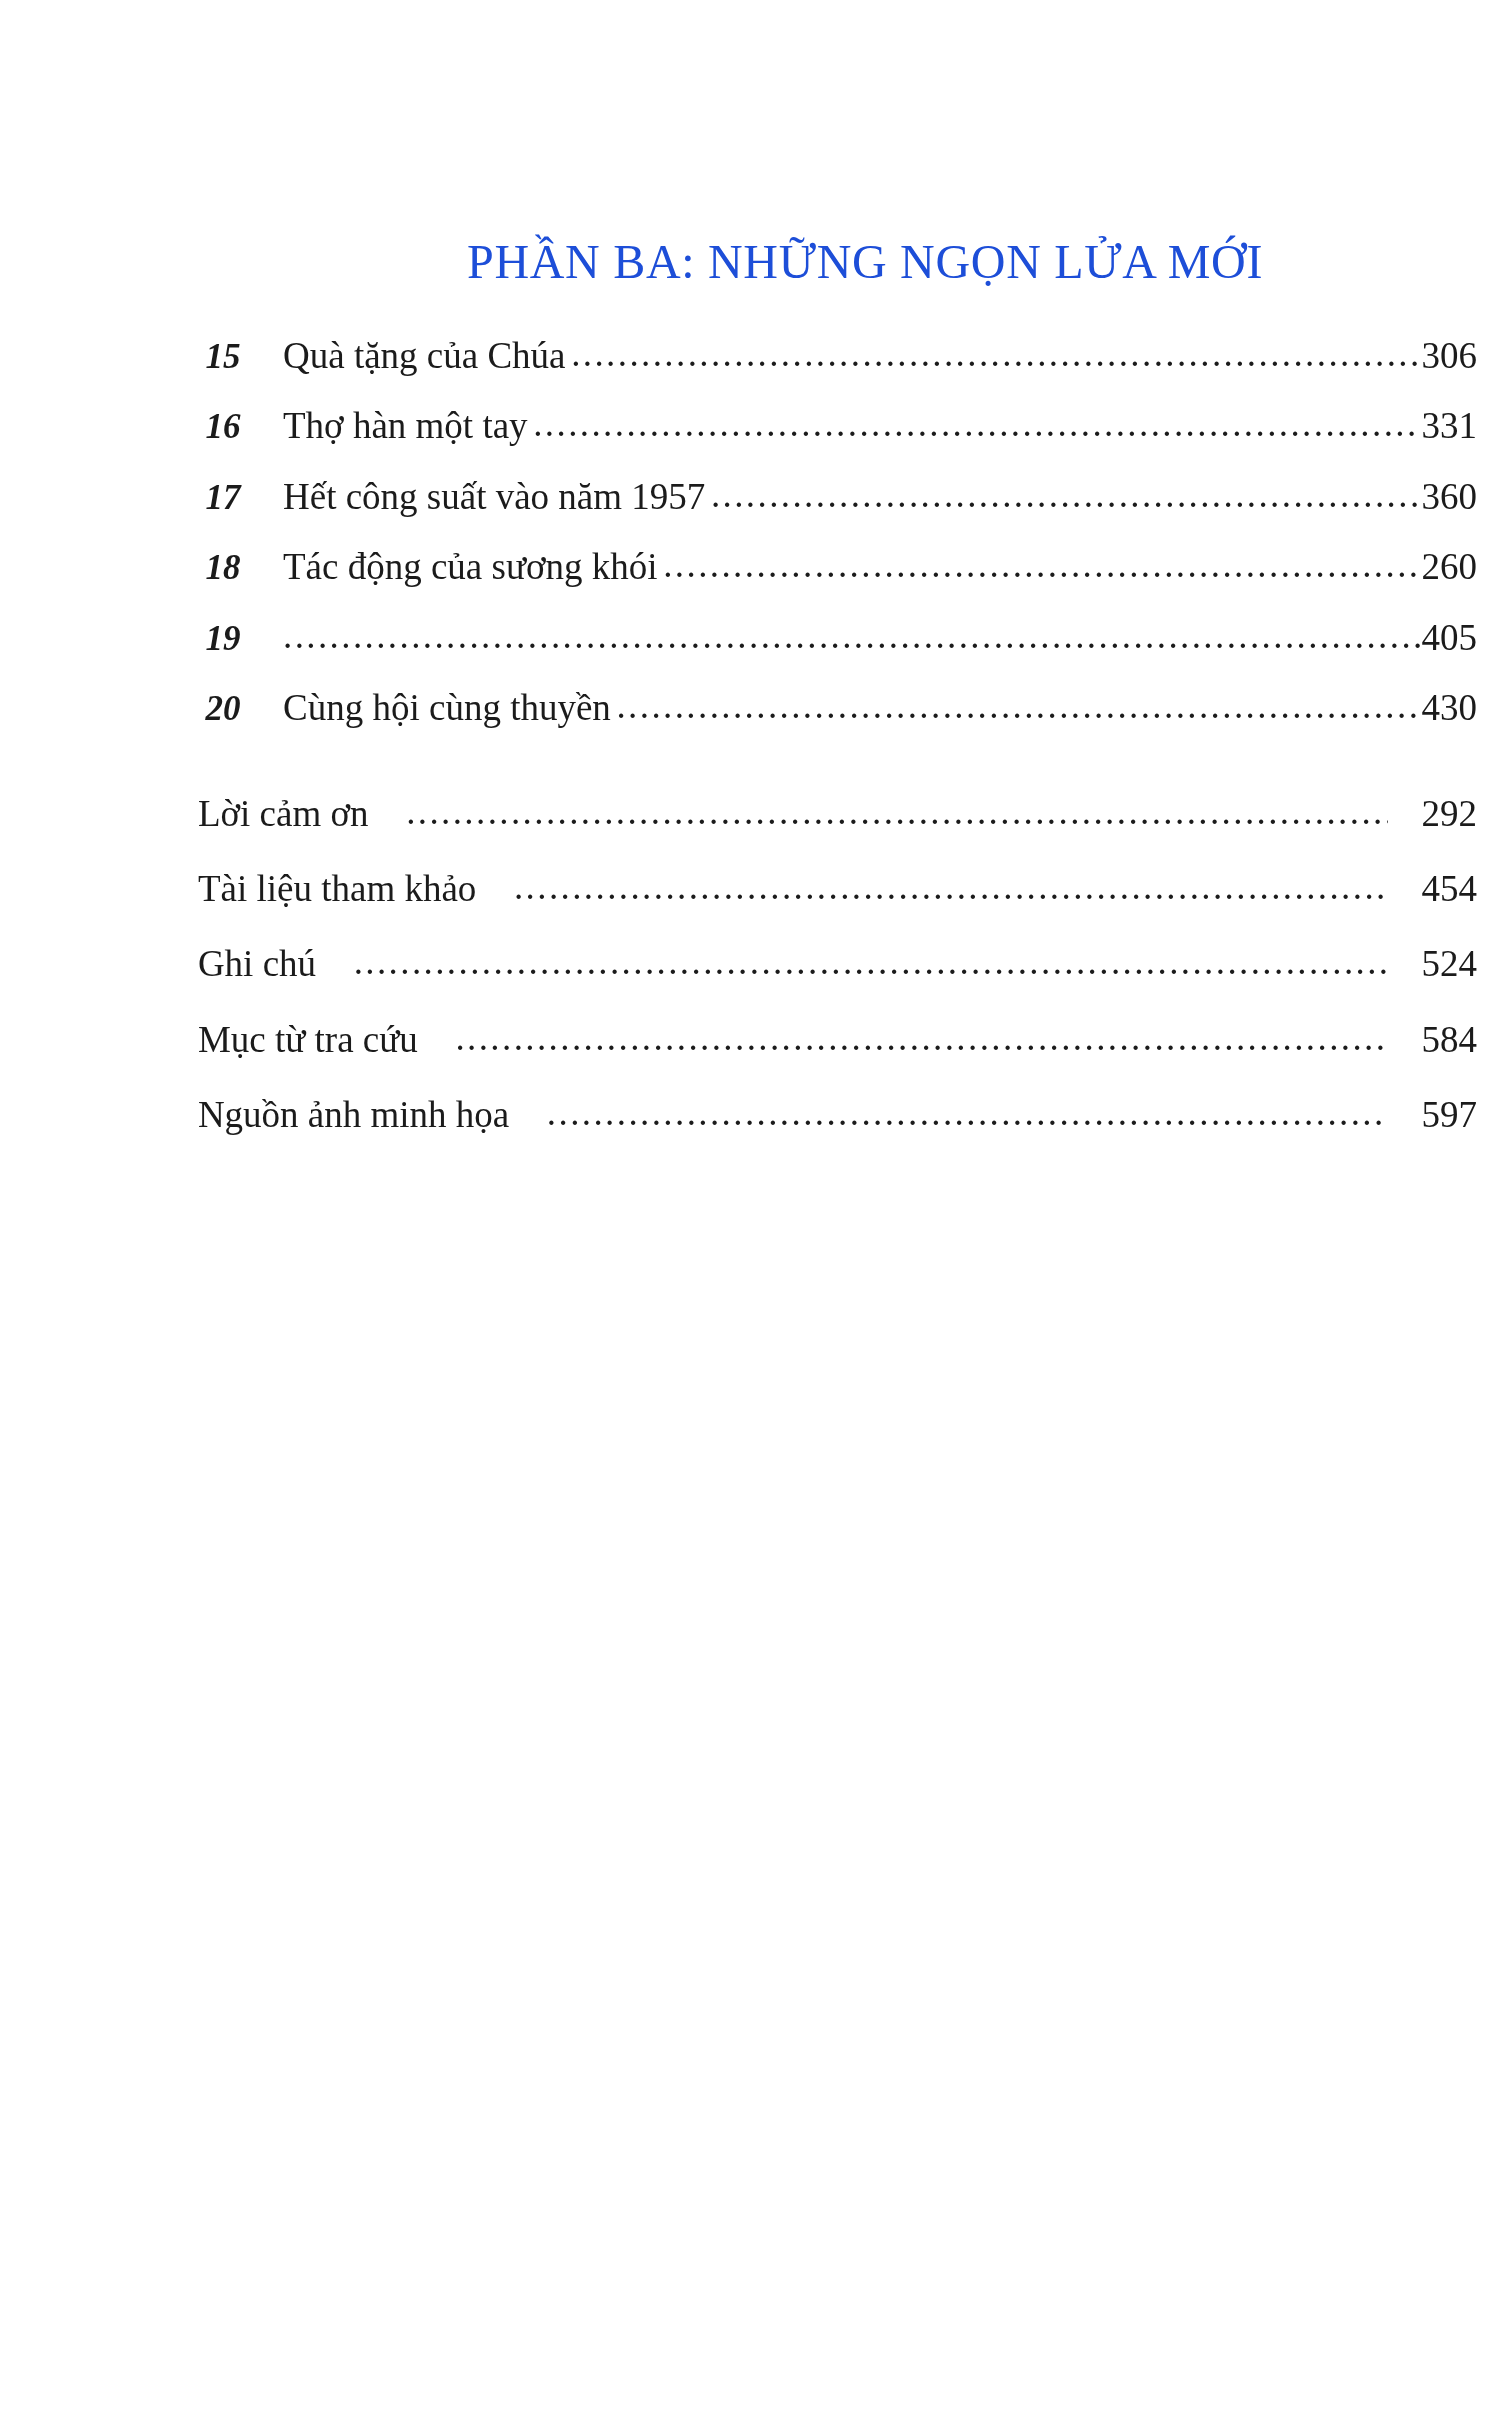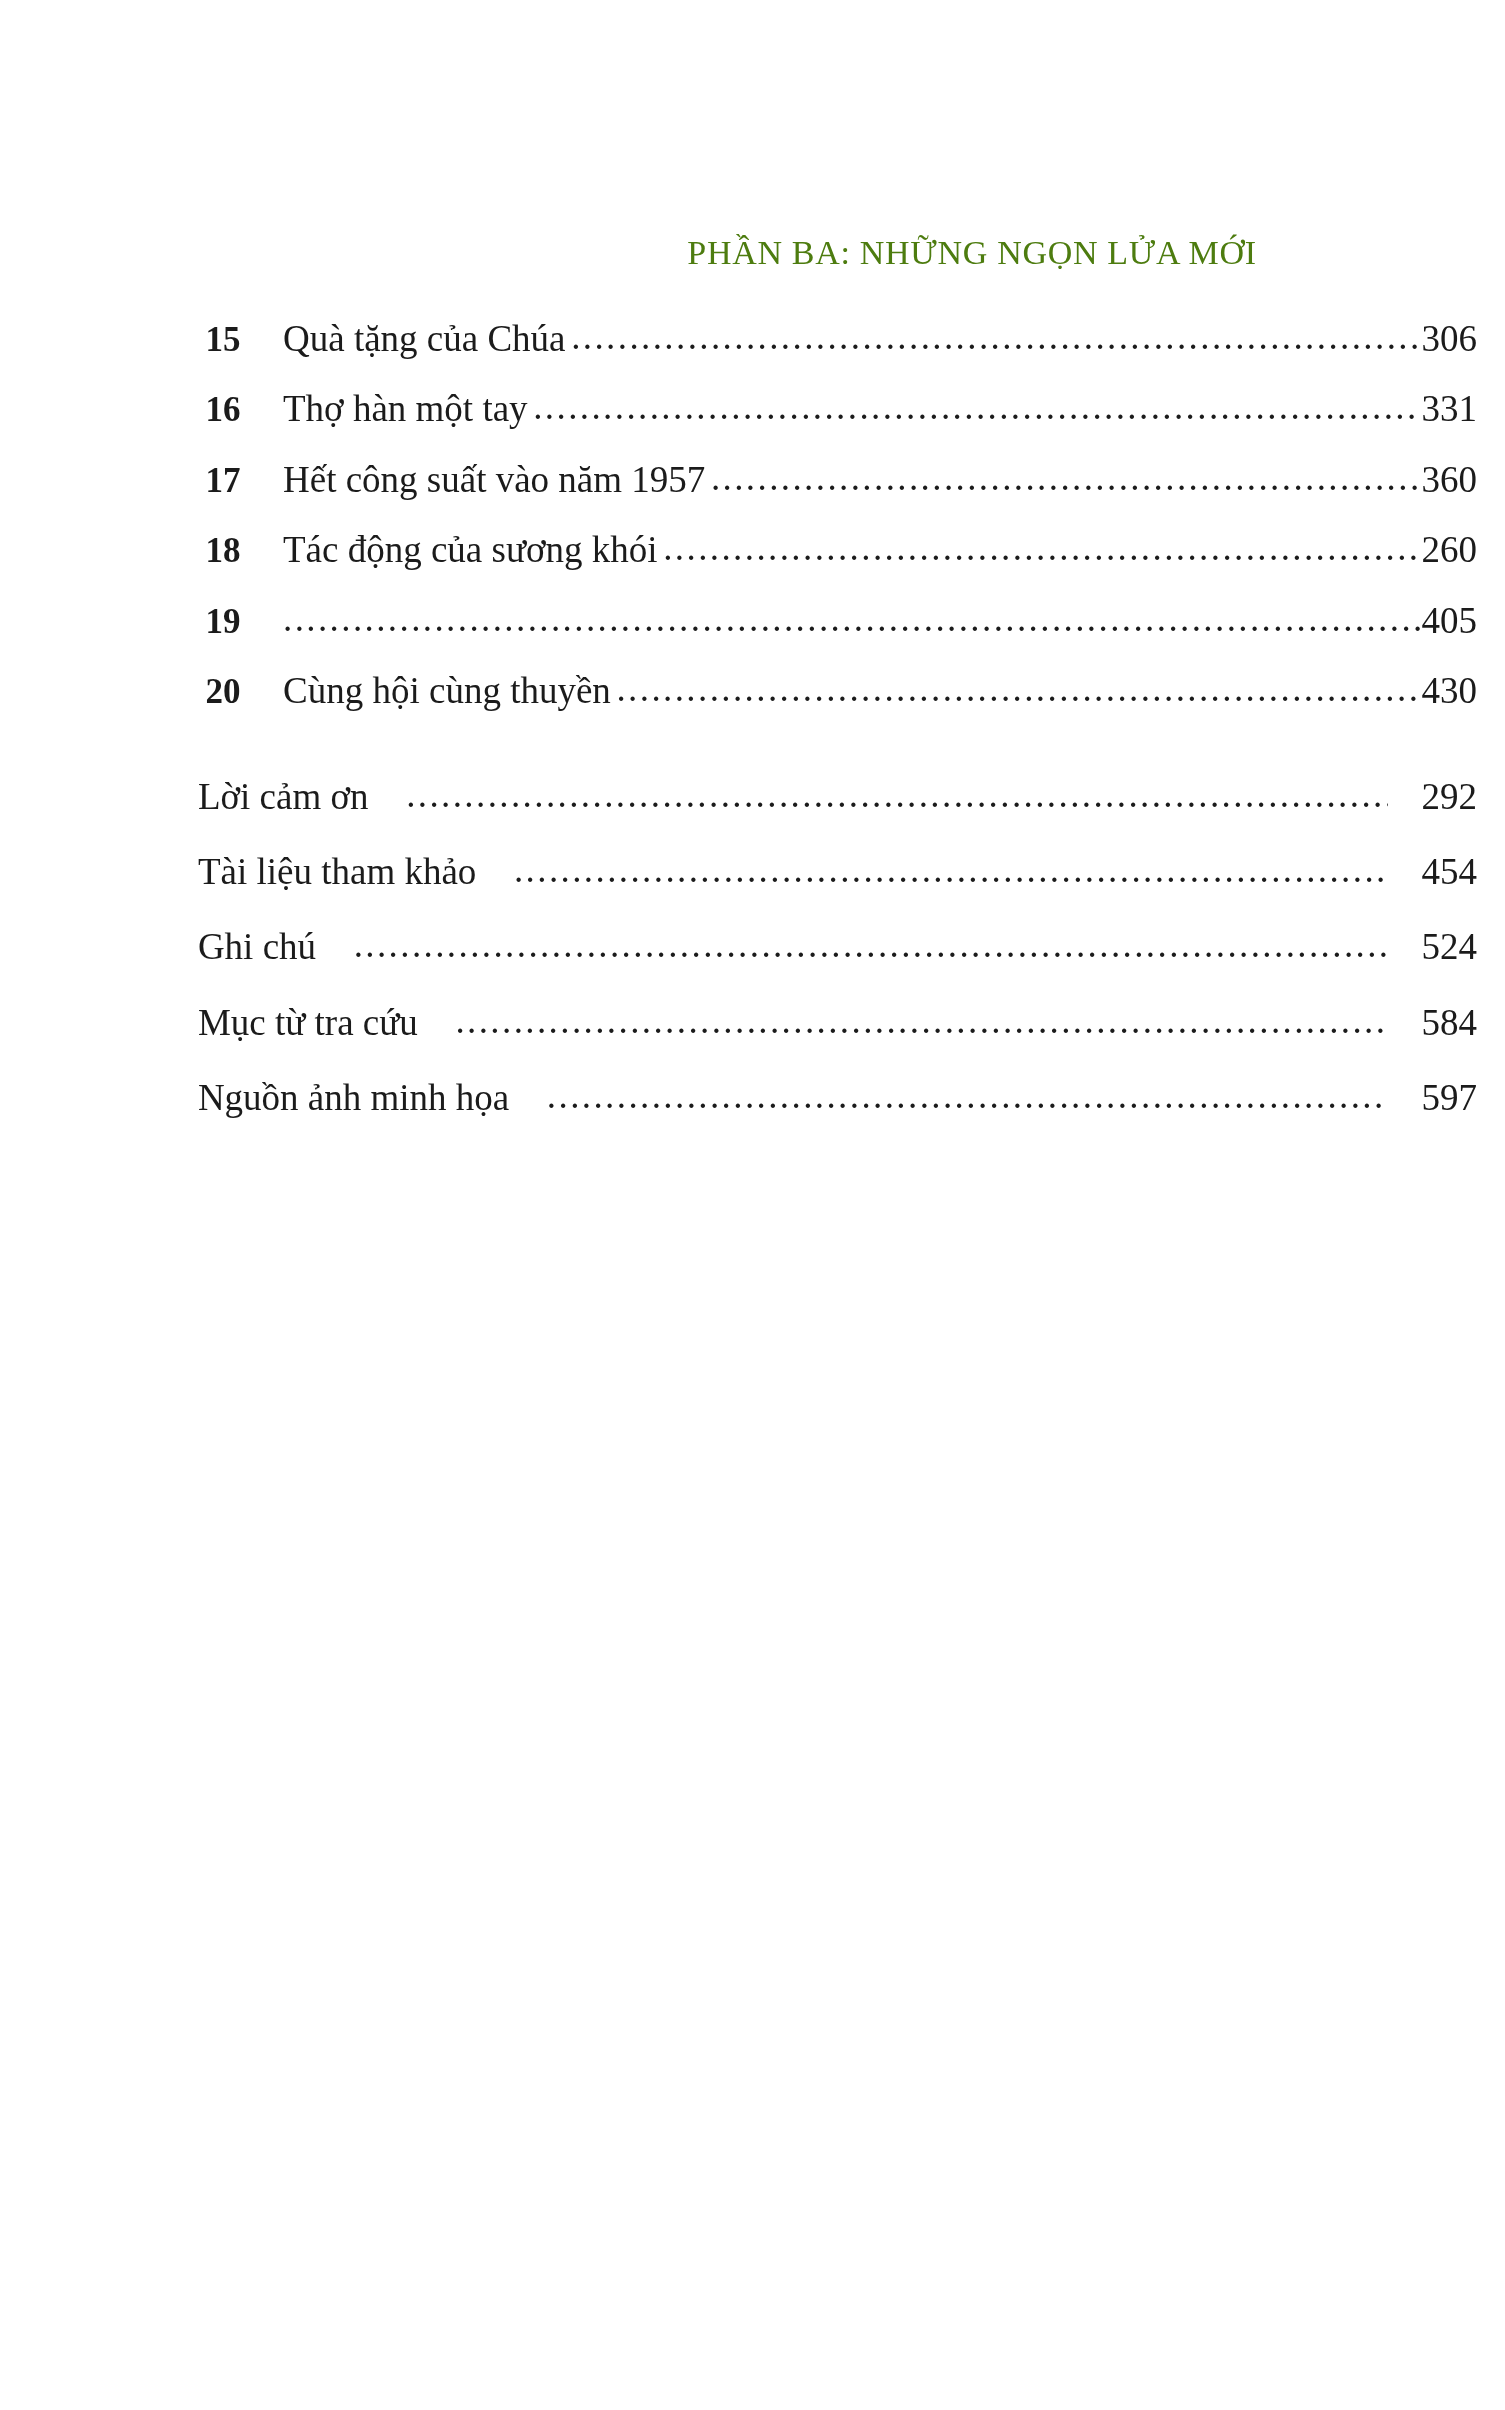--- a/index.html
+++ b/index.html
@@ -24,41 +24,42 @@
   }
 
   .toc {
     position: absolute;
     left: 196px;
     top: 234px;
     width: 1281px;
   }
 
   .part-title {
-    font-size: 34px;
+    font-size: 48px;
     letter-spacing: 0.7px;
-    color: #4d7c0f;
-    text-align: center;
+    color: #1d4ed8;
+    text-align: left;
     padding-left: 271px;
     margin-bottom: 43px;
     white-space: nowrap;
   }
 
   
   .chapter-row {
     display: flex;
     align-items: baseline;
     margin-bottom: 22.6px;
     font-size: 37px;
     line-height: 1.28;
   }
 
   .chapter-num {
     width: 87px;
     flex: 0 0 87px;
+    font-style: italic;
     font-weight: bold;
     font-size: 35px;
     text-align: left;
     padding-left: 9.4px;
     box-sizing: border-box;
   }
 
   .chapter-title {
     white-space: nowrap;
     padding-right: 5.6px;

